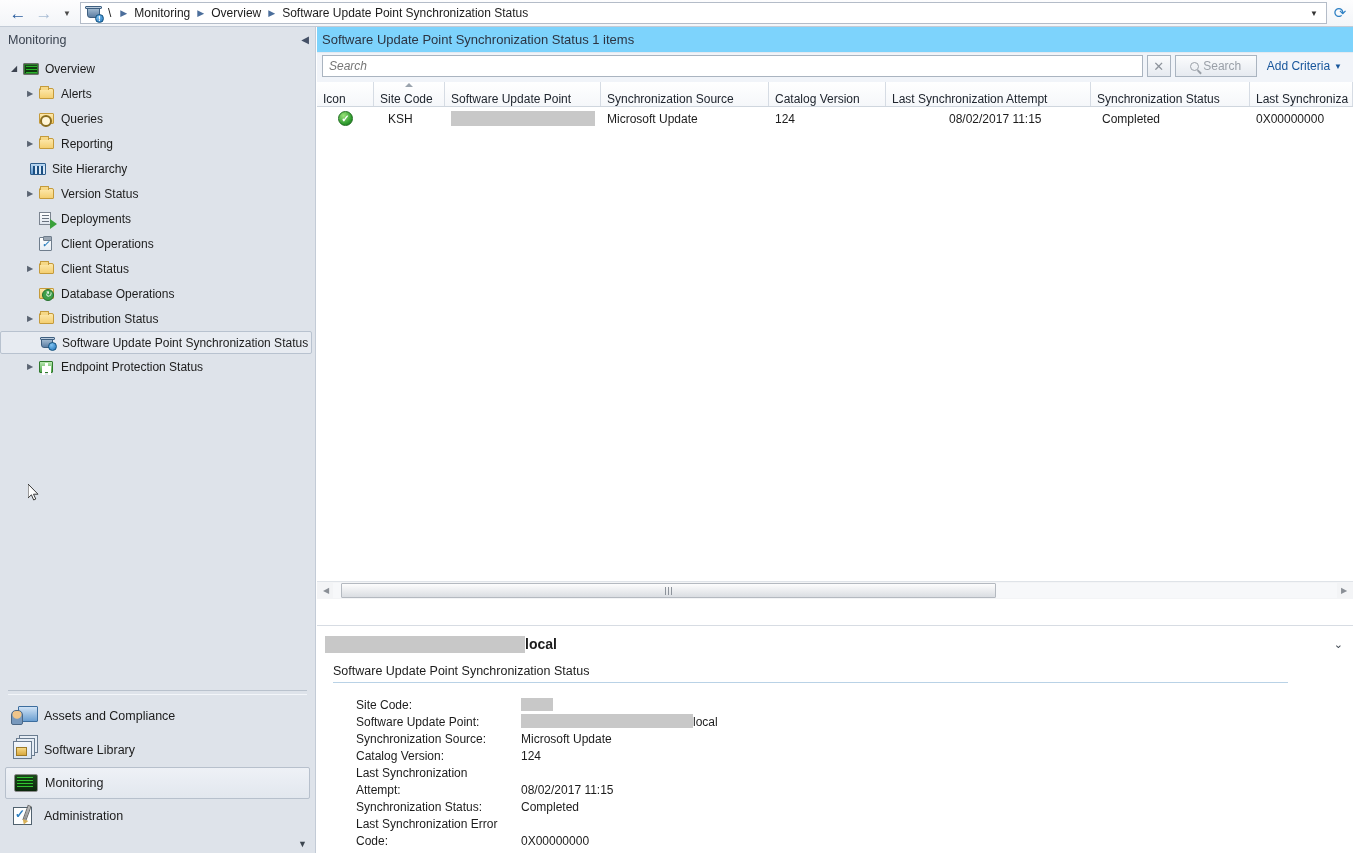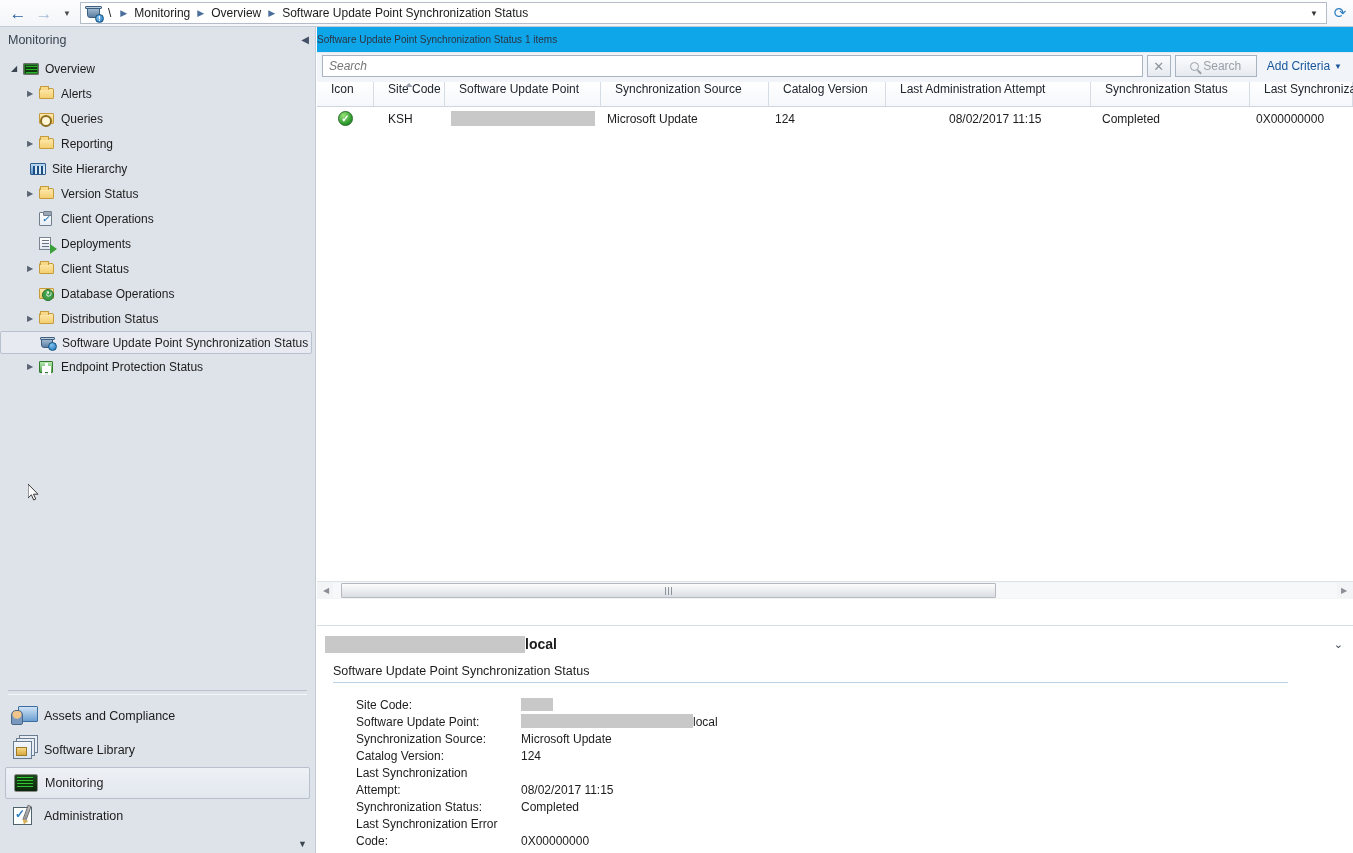--- a/index.html
+++ b/index.html
@@ -272,23 +272,23 @@
   .ws-more {
     position: absolute; right: 8px; bottom: 4px; color: #3d4650; font-size: 9px;
   }
 
   
   .main {
     position: absolute; left: 317px; top: 27px; right: 0; height: 826px;
     background: #ffffff;
   }
   .listheader {
-    height: 26px; background: #0ea5e9;
-    display: flex; align-items: center; 
-    color: #2c3442; font-size: 10px;
+    height: 26px; background: #7dd3fc;
+    display: flex; align-items: center; padding-left: 5px;
+    color: #2c3442; font-size: 13px;
     border-bottom: 1px solid #e4e9f0;
   }
   .searchrow {
     height: 29px; background: #f1f4f9; display: flex; align-items: center;
     padding: 0 5px 3px 5px; gap: 4px;
   }
   .searchbox {
     flex: 1; height: 22px; background: #fff; border: 1px solid #aab4c0;
     display: flex; align-items: center; padding: 0 6px;
   }
@@ -318,21 +318,21 @@
   .addcriteria {
     height: 22px; display: flex; align-items: center; gap: 4px; padding: 0 6px;
     color: #17559b; font-size: 12px;
   }
   .addcriteria .caret { font-size: 8px; }
 
   
   .tablewrap { position: relative; height: 499px; background: #fff; overflow: hidden; }
   .thead { display: flex; height: 25px; background: #fbfcfd; border-bottom: 1px solid #cfd6de; }
   .th {
-    border-right: 1px solid #d6dce4; padding: 0 14px; display: flex; align-items: flex-start;
+    border-right: 1px solid #d6dce4; padding: 0 6px; display: flex; align-items: flex-end;
     font-size: 12px; color: #20262f; position: relative; white-space: nowrap;
     background: linear-gradient(to bottom,#ffffff,#f5f7fa);
   }
   .th .sortarrow {
     position: absolute; left: 50%; top: 1px; margin-left: -4px;
     width: 0; height: 0; border-left: 4px solid transparent; border-right: 4px solid transparent;
     border-bottom: 4px solid #9aa3ad;
   }
   .trow { display: flex; height: 23px; align-items: center; background: #fff; }
   .td { padding: 0 6px; display: flex; align-items: center; font-size: 12px; color: #1c1c1c; white-space: nowrap; }
@@ -475,31 +475,31 @@
         <span class="expander">▶</span>
         <span class="ticon">
             <i class="ic-folder"></i>
           </span>
         <span>Version Status</span>
       </div>
 
       <div class="tnode" style="padding-left:22px">
         <span class="expander"></span>
         <span class="ticon">
+            <i class="ic-deploy"></i>
+          </span>
+        <span>Deployments</span>
+      </div>
+
+      <div class="tnode" style="padding-left:22px">
+        <span class="expander"></span>
+        <span class="ticon">
             <i class="ic-clientop"></i>
           </span>
         <span>Client Operations</span>
-      </div>
-
-      <div class="tnode" style="padding-left:22px">
-        <span class="expander"></span>
-        <span class="ticon">
-            <i class="ic-deploy"></i>
-          </span>
-        <span>Deployments</span>
       </div>
 
       <div class="tnode" style="padding-left:22px">
         <span class="expander">▶</span>
         <span class="ticon">
             <i class="ic-folder"></i>
           </span>
         <span>Client Status</span>
       </div>
 
@@ -598,21 +598,21 @@
         <div class="th" style="width:156px">
             <span>Software Update Point</span>
           </div>
         <div class="th" style="width:168px">
             <span>Synchronization Source</span>
           </div>
         <div class="th" style="width:117px">
             <span>Catalog Version</span>
           </div>
         <div class="th" style="width:205px">
-            <span>Last Administration Attempt</span>
+            <span>Last Synchronization Attempt</span>
           </div>
         <div class="th" style="width:159px">
             <span>Synchronization Status</span>
           </div>
         <div class="th" style="width:103px">
             <span>Last Synchroniza</span>
           </div>
       </div>
 
       <div class="trow">

